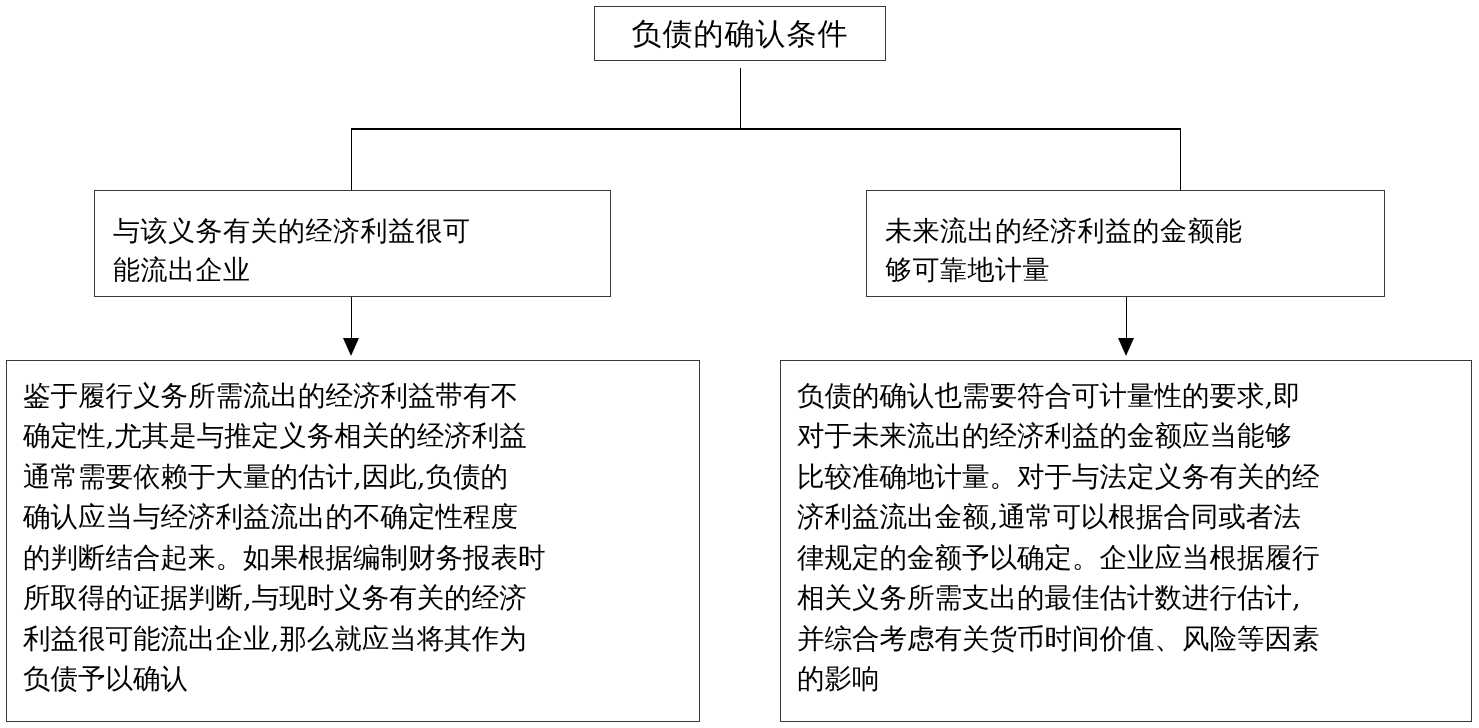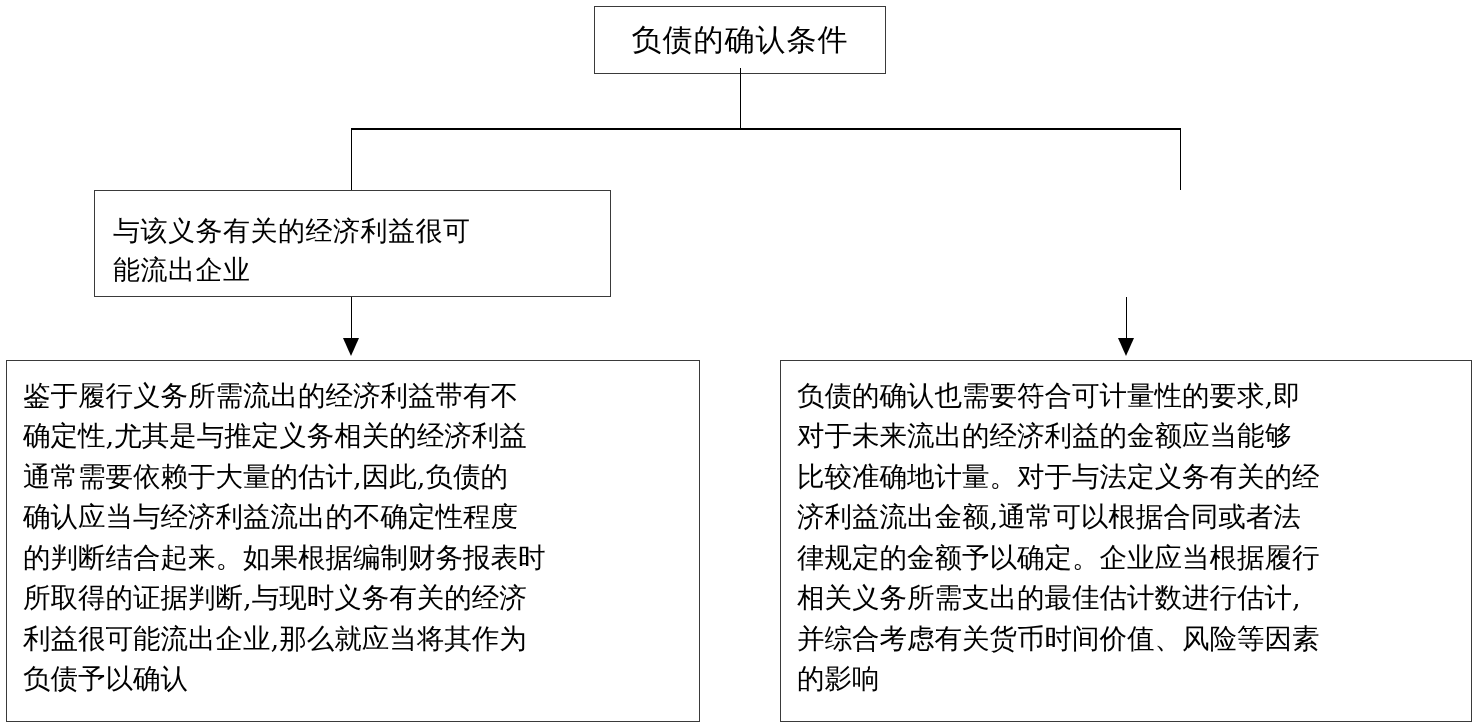--- a/index.html
+++ b/index.html
@@ -30,21 +30,21 @@
   .node .txt {
     display: block;
     white-space: pre-wrap;
   }
 
   
   #root-box {
     left: 594px;
     top: 6px;
     width: 292px;
-    height: 68px;
+    height: 55px;
     display: flex;
     align-items: center;
     justify-content: center;
   }
   #root-box .txt {
     font-size: 30px;
     line-height: 1.0;
     letter-spacing: 1px;
   }
 
@@ -124,20 +124,24 @@
 
   <div class="vline" id="trunk"></div>
   <div class="hline" id="bus"></div>
   <div class="vline" id="drop-left"></div>
   <div class="vline" id="drop-right"></div>
 
   <div class="node cond-box" id="cond-left">
     <span class="txt">与该义务有关的经济利益很可
 能流出企业</span>
   </div>
+  <div class="node cond-box" id="cond-right">
+    <span class="txt">未来流出的经济利益的金额能
+够可靠地计量</span>
+  </div>
 
   <div class="arrow-shaft" id="arrow-left-shaft"></div>
   <div class="arrow-head" id="arrow-left-head"></div>
   <div class="arrow-shaft" id="arrow-right-shaft"></div>
   <div class="arrow-head" id="arrow-right-head"></div>
 
   <div class="node detail-box" id="detail-left">
     <span class="txt">鉴于履行义务所需流出的经济利益带有不
 确定性,尤其是与推定义务相关的经济利益
 通常需要依赖于大量的估计,因此,负债的

